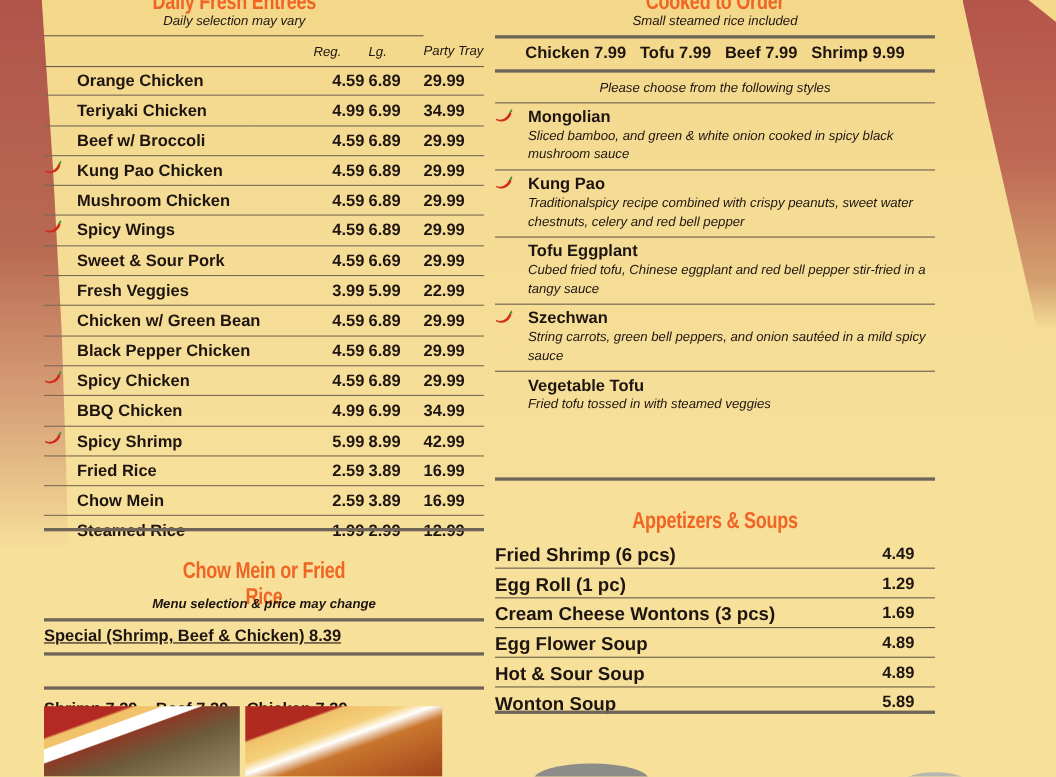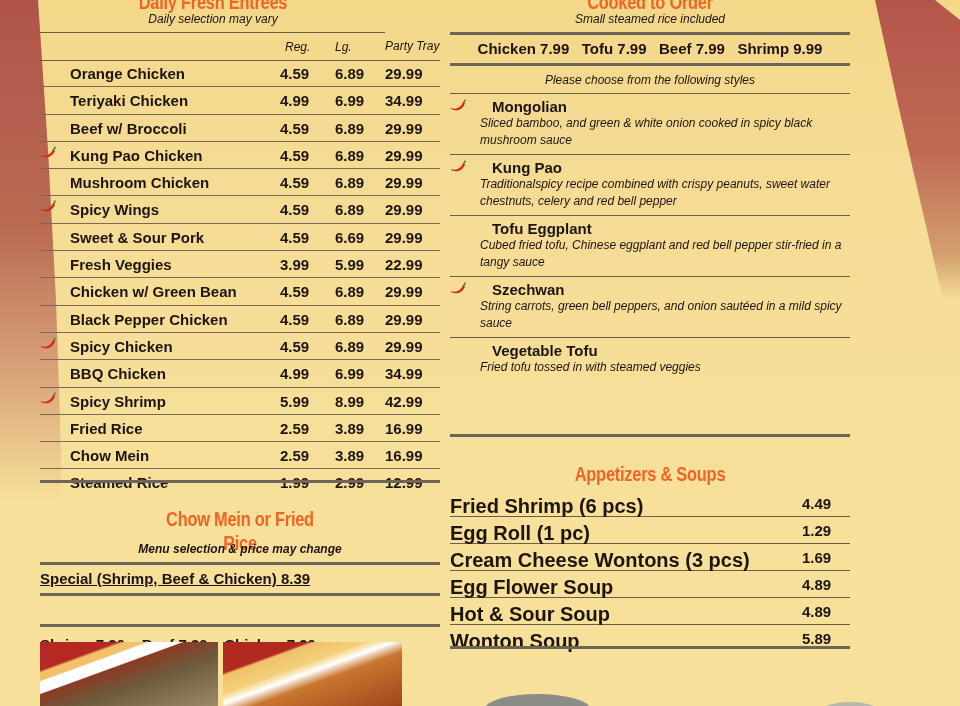--- a/index.html
+++ b/index.html
@@ -30,39 +30,39 @@
   .subtitle { position:absolute; font-style:italic; font-size:12px; text-align:center; color:#1e1410; }
   .rule { position:absolute; height:1px; background:#6b5d4c; }
   .rule-thick { position:absolute; height:4px; background:#6e6558; }
 
   
   .entrees { position:absolute; left:40px; top:60px; width:400px; }
   .ent-row { position:relative; height:26.3px; border-bottom:1px solid #7a6a55; }
   .ent-row:last-child { border-bottom:none; }
   .ent-name { position:absolute; left:30px; top:5px; font-weight:bold; font-size:15px; }
   .ent-p { position:absolute; top:5px; font-weight:bold; font-size:15px; }
-  .p-reg { left:240px;text-align:center; } .p-lg { left:295px; } .p-tray { left:345px; }
+  .p-reg { left:262px;text-align:center; } .p-lg { left:295px; } .p-tray { left:345px; }
   .pepper { position:absolute; left:0; top:4px; width:16px; height:12px; }
   .col-h { position:absolute; top:40px; font-style:italic; font-size:12px;text-align:right; }
 
   
   .styles { position:absolute; left:450px; top:94px; width:400px; }
   .style-row { position:relative; height:60px; border-bottom:1px solid #6b5d4c; }
   .style-row:last-child { height:49px; border-bottom:none; }
-  .style-name { position:absolute; left:30px; top:4px; font-weight:bold; font-size:15px;margin-left:12px; }
+  .style-name { position:absolute; left:30px; top:4px; font-weight:bold; font-size:15px; }
   .style-desc { position:absolute; left:30px; top:21px; width:368px; font-style:italic; font-size:12px; line-height:17px; }
   .style-pepper { position:absolute; left:0; top:5px; width:16px; height:12px; }
 
   .price-line { position:absolute; font-weight:bold; font-size:15px; white-space:pre; }
 
   
   .apps { position:absolute; left:450px; top:490px; width:400px; }
   .app-row { position:relative; height:26px; border-bottom:1px solid #6b5d4c; }
   .app-row:last-child { border-bottom:none; }
-  .app-name { position:absolute; left:0; top:5px; font-weight:bold; font-size:20px; }
+  .app-name { position:absolute; left:0; top:5px; font-weight:bold; font-size:17px; }
   .app-price { position:absolute; left:352px; top:5px; font-weight:bold; font-size:15px; }
 
   .photo { position:absolute; top:642px; height:64px; overflow:hidden; }
   .photo1 { left:40px; width:178px;
     background:linear-gradient(160deg,#b42a22 0%,#b42a22 22%,#f2c26a 24%,#f2c26a 30%,#fff 31%,#fff 40%,#8c3a24 41%,#6d5a3c 60%,#9b8a6a 100%); }
   .photo2 { left:223px; width:179px;
     background:linear-gradient(160deg,#b02a20 0%,#b02a20 24%,#f0c06a 26%,#f4d07a 40%,#fff 48%,#c9762e 58%,#a0451c 100%); }
   .bowl { position:absolute; left:485px; top:694px; width:105px; height:30px; border-radius:50%; background:#8c8c88; }
   .bowl2 { position:absolute; left:820px; top:702px; width:60px; height:20px; border-radius:50%; background:#b8b8b0; }
 </style>

